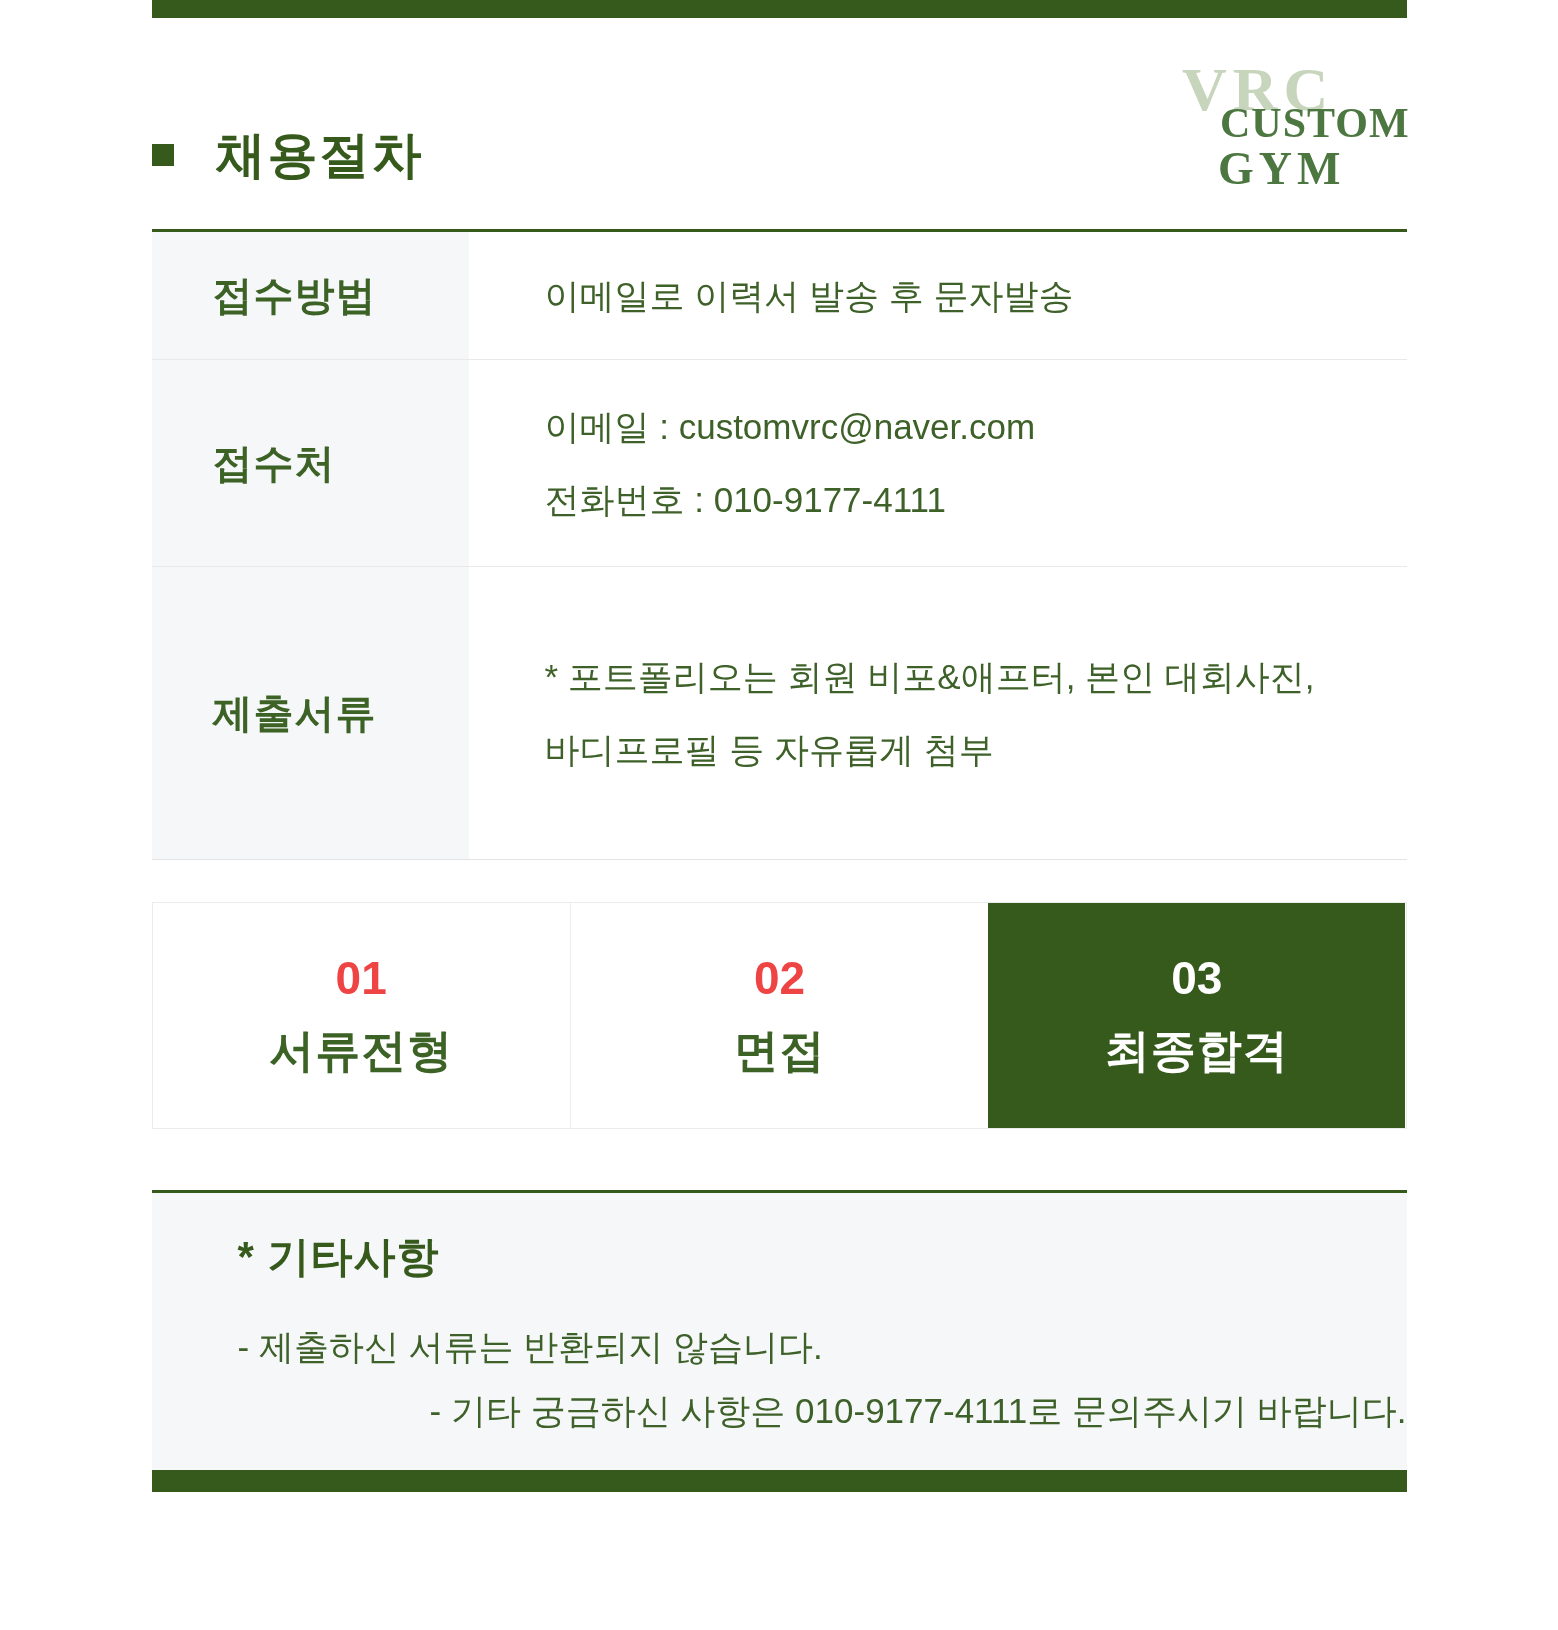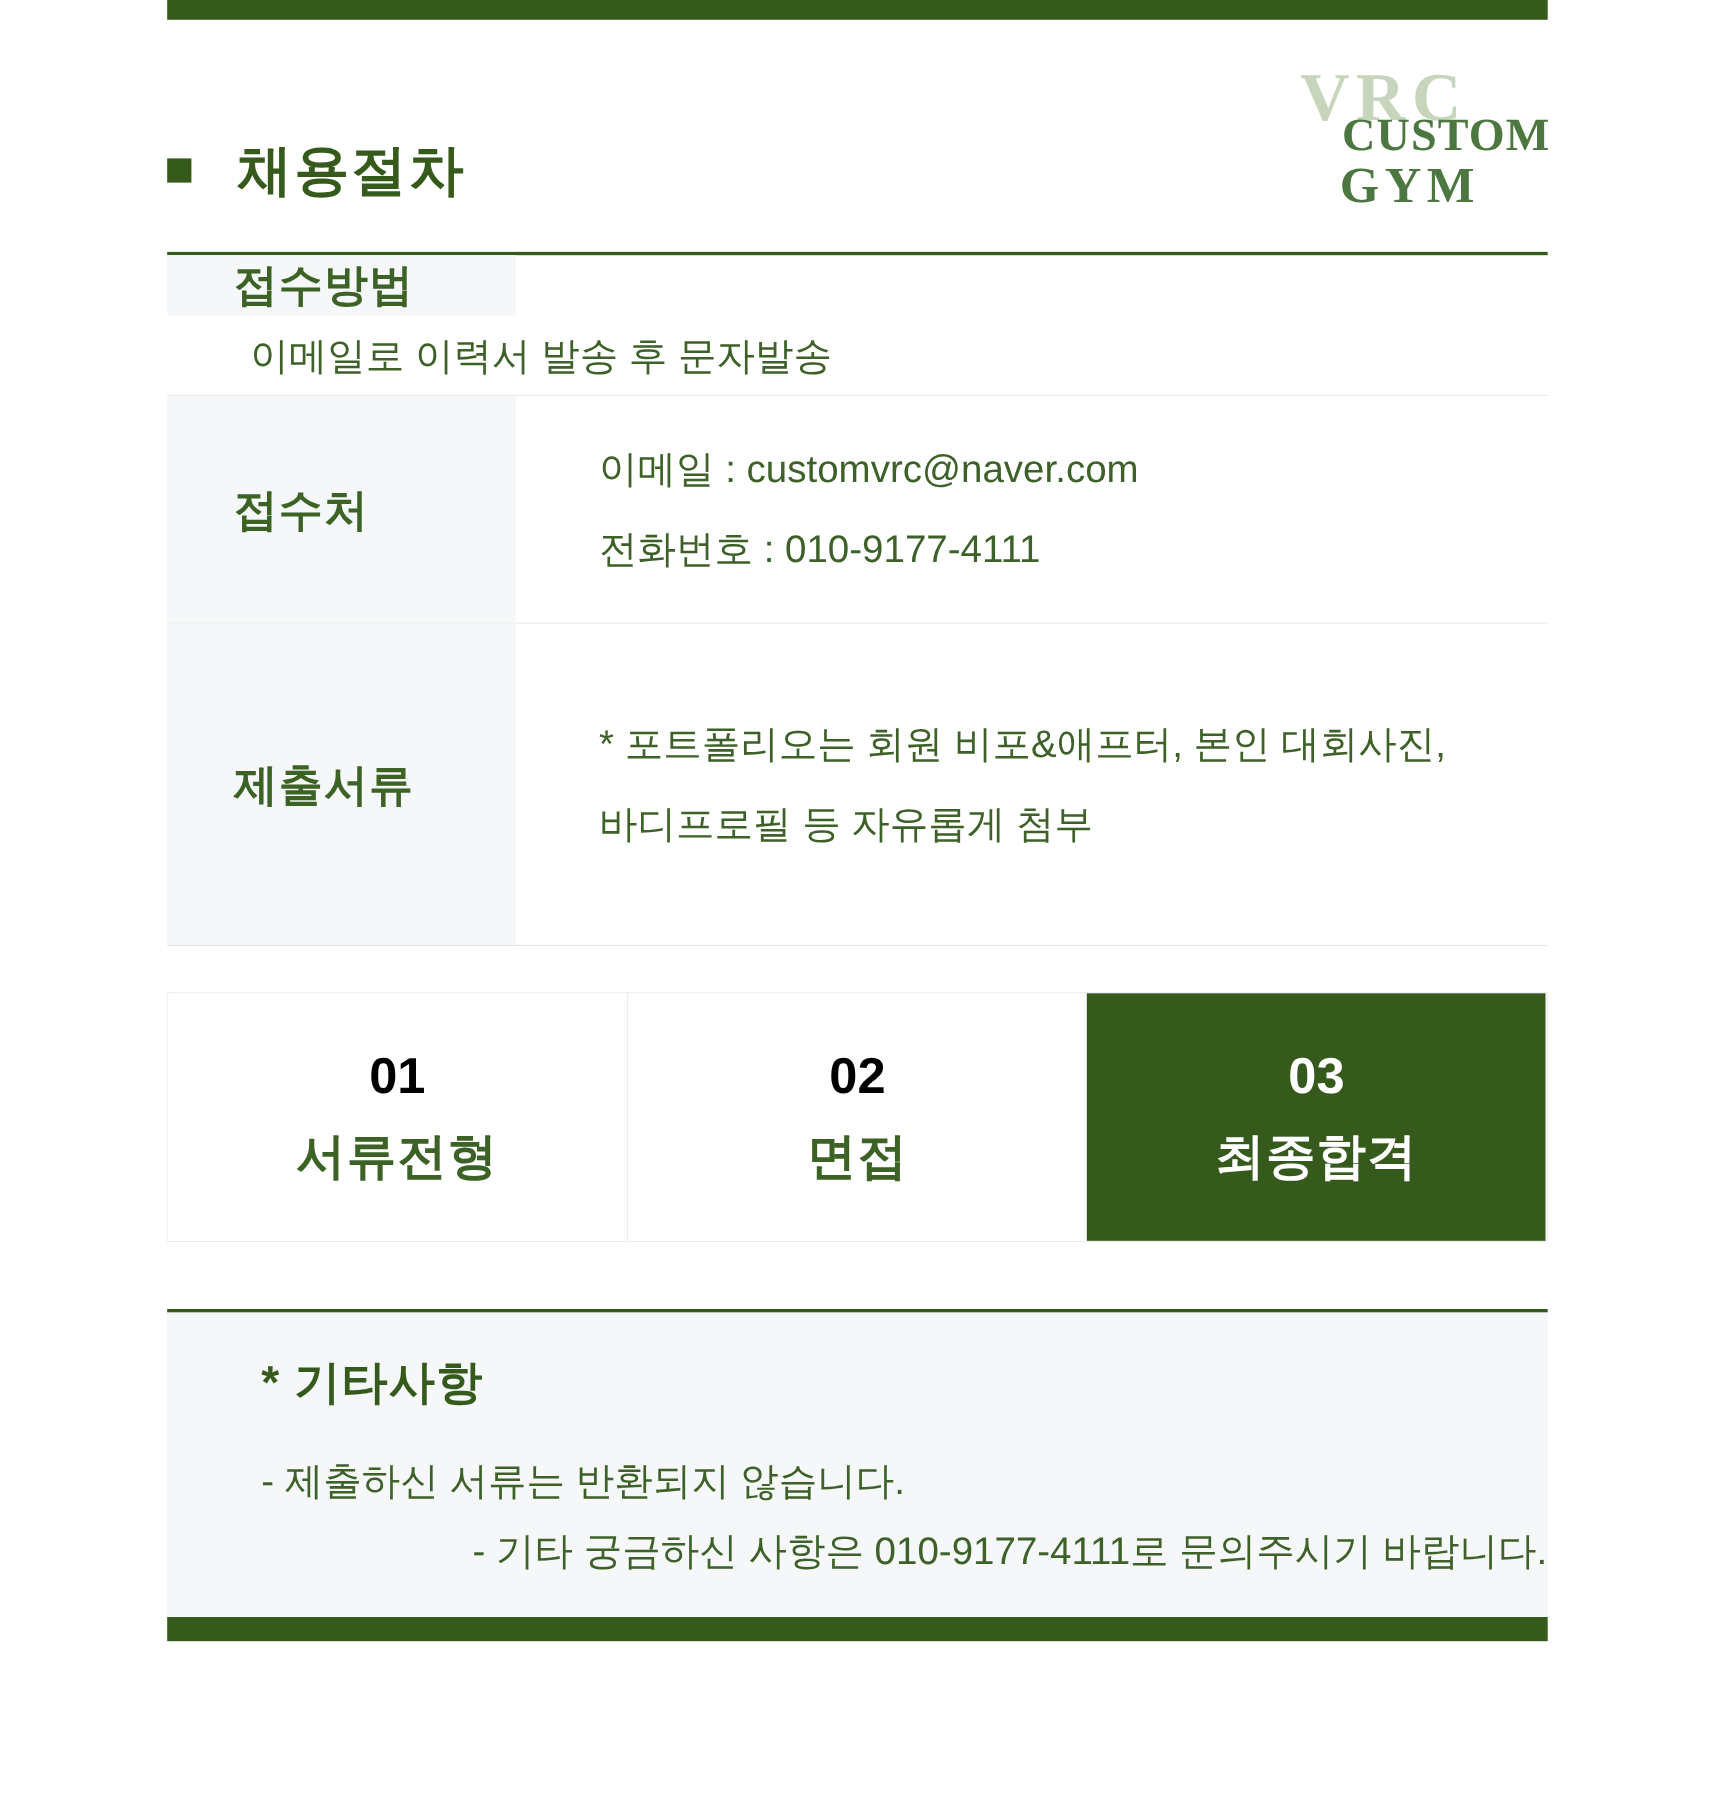--- a/index.html
+++ b/index.html
@@ -23,21 +23,21 @@
 
   
   .section-header { margin-top:108px; height:58px; display:flex; align-items:center; }
   .bullet-square { width:22px; height:22px; background:#36591c; margin-right:42px; flex:0 0 auto; }
   .section-title { font-size:50px; font-weight:bold; color:#36591c; letter-spacing:2px; }
 
   
   .recruit-table { margin-top:45px; border-top:3px solid #36591c; border-bottom:1px solid #e3e4e3; }
   .t-row { display:flex; border-bottom:1px solid #e8e9e8; }
   .t-row:last-child { border-bottom:none; }
-  .t-row.r1 { height:127px;flex-direction:column; }
+  .t-row.r1 { height:127px; }
   .t-row.r2 { height:206px; }
   .t-row.r3 { height:292px; }
   .t-label {
     width:317px; flex:0 0 auto; box-sizing:border-box;
     background:#f6f7f8;
     display:flex; align-items:center; padding-left:61px;
     font-size:40px; font-weight:bold; color:#3c6226; letter-spacing:1px;
   }
   .t-content {
     flex:1; display:flex; flex-direction:column; justify-content:center;
@@ -45,21 +45,21 @@
   }
   .t-content span { display:block; white-space:nowrap; }
 
   
   .steps { margin-top:42px; height:227px; display:flex; border:1px solid #ececec; box-sizing:border-box; }
   .step {
     flex:1; display:flex; flex-direction:column; align-items:center; justify-content:center;
     gap:16px; border-left:1px solid #ececec; background:#ffffff;
   }
   .step:first-child { border-left:none; }
-  .step .num  { font-size:46px; font-weight:bold; color:#000000; }
+  .step .num  { font-size:46px; font-weight:bold; color:#ef4444; }
   .step .name { font-size:45px; font-weight:bold; color:#3c6226; letter-spacing:1px;text-align:right; }
   .step.highlight { background:#36591c; border-left:none; }
   .step.highlight .num, .step.highlight .name { color:#ffffff; }
 
   
   .notes {
     margin-top:61px; height:280px; box-sizing:border-box;
     background:#f6f7f9; border-top:3px solid #36591c;
     padding:36px 0 0 86px;
   }

